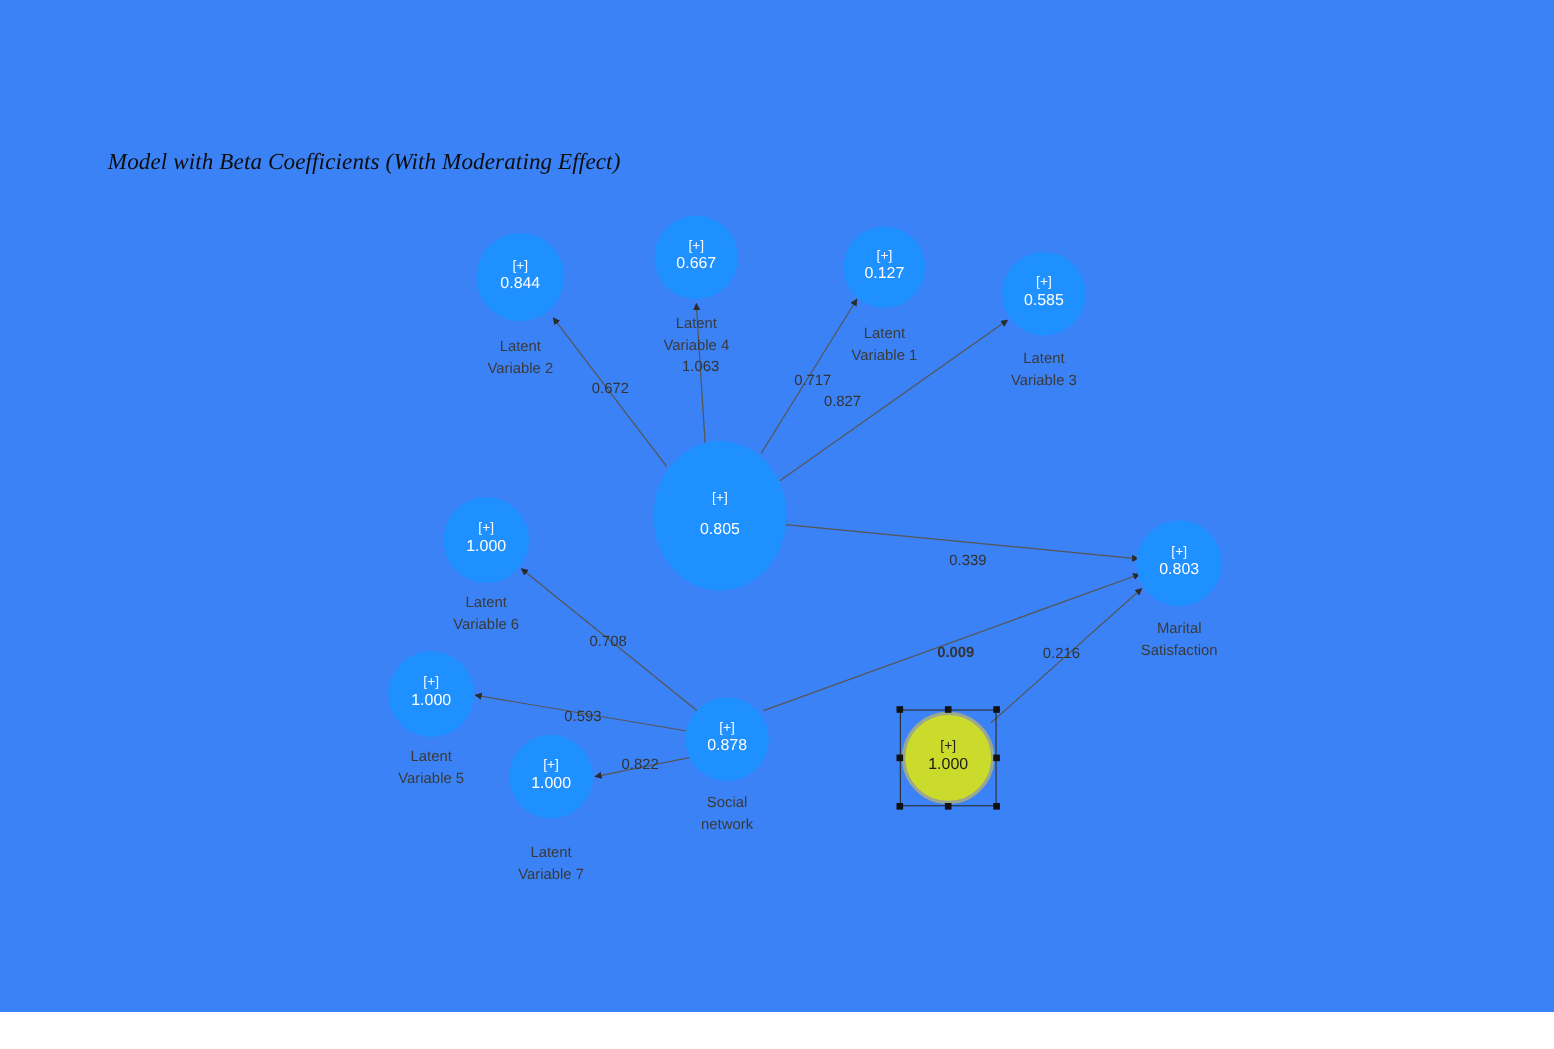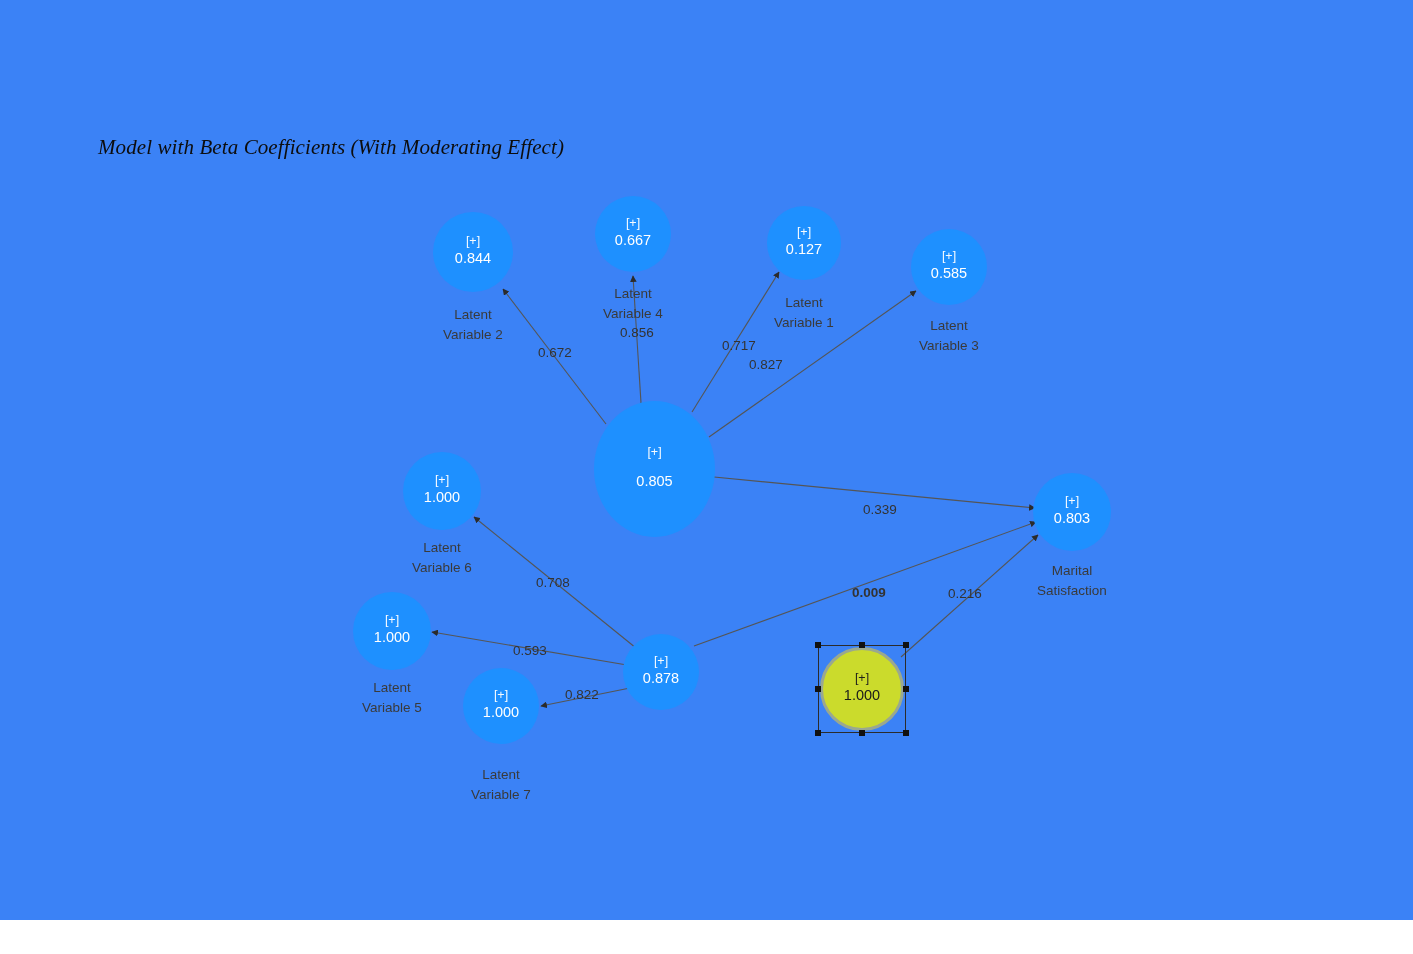--- a/index.html
+++ b/index.html
@@ -169,20 +169,22 @@
     <span class="plus">[+]</span>
     <span class="val">1.000</span>
   </div>
   <div class="nodelabel" style="left:431px; top:765px; width:140px;">Latent
 Variable 7</div>
 
   <div class="node" style="left:623px; top:634px; width:76px; height:76px;">
     <span class="plus">[+]</span>
     <span class="val">0.878</span>
   </div>
+  <div class="nodelabel" style="left:591px; top:720px; width:140px;">Social
+network</div>
 
   <div class="node" style="left:1033px; top:473px; width:78px; height:78px;">
     <span class="plus">[+]</span>
     <span class="val">0.803</span>
   </div>
   <div class="nodelabel" style="left:1001px; top:561px; width:142px;">Marital
 Satisfaction</div>
 
   <div class="sel-rect" style="left:818px; top:645px; width:88px; height:88px;"></div>
   <div class="node moderator" style="left:820px; top:647px; width:84px; height:84px;">
@@ -192,21 +194,21 @@
   <div class="handle" style="left:815px; top:642px;"></div>
   <div class="handle" style="left:859px; top:642px;"></div>
   <div class="handle" style="left:903px; top:642px;"></div>
   <div class="handle" style="left:815px; top:686px;"></div>
   <div class="handle" style="left:903px; top:686px;"></div>
   <div class="handle" style="left:815px; top:730px;"></div>
   <div class="handle" style="left:859px; top:730px;"></div>
   <div class="handle" style="left:903px; top:730px;"></div>
 
   <div class="edgelabel" style="left:538px; top:345px;">0.672</div>
-  <div class="edgelabel" style="left:620px; top:325px;">0.856</div>
+  <div class="edgelabel" style="left:620px; top:325px;">1.063</div>
   <div class="edgelabel" style="left:722px; top:338px;">0.717</div>
   <div class="edgelabel" style="left:749px; top:357px;">0.827</div>
   <div class="edgelabel" style="left:863px; top:486px;margin-top:16px;">0.339</div>
   <div class="edgelabel" style="left:536px; top:575px;">0.708</div>
   <div class="edgelabel" style="left:513px; top:643px;">0.593</div>
   <div class="edgelabel" style="left:565px; top:687px;">0.822</div>
   <div class="edgelabel" style="left:852px; top:585px;font-weight:bold;">0.009</div>
   <div class="edgelabel" style="left:948px; top:586px;">0.216</div>
 
 </div>

